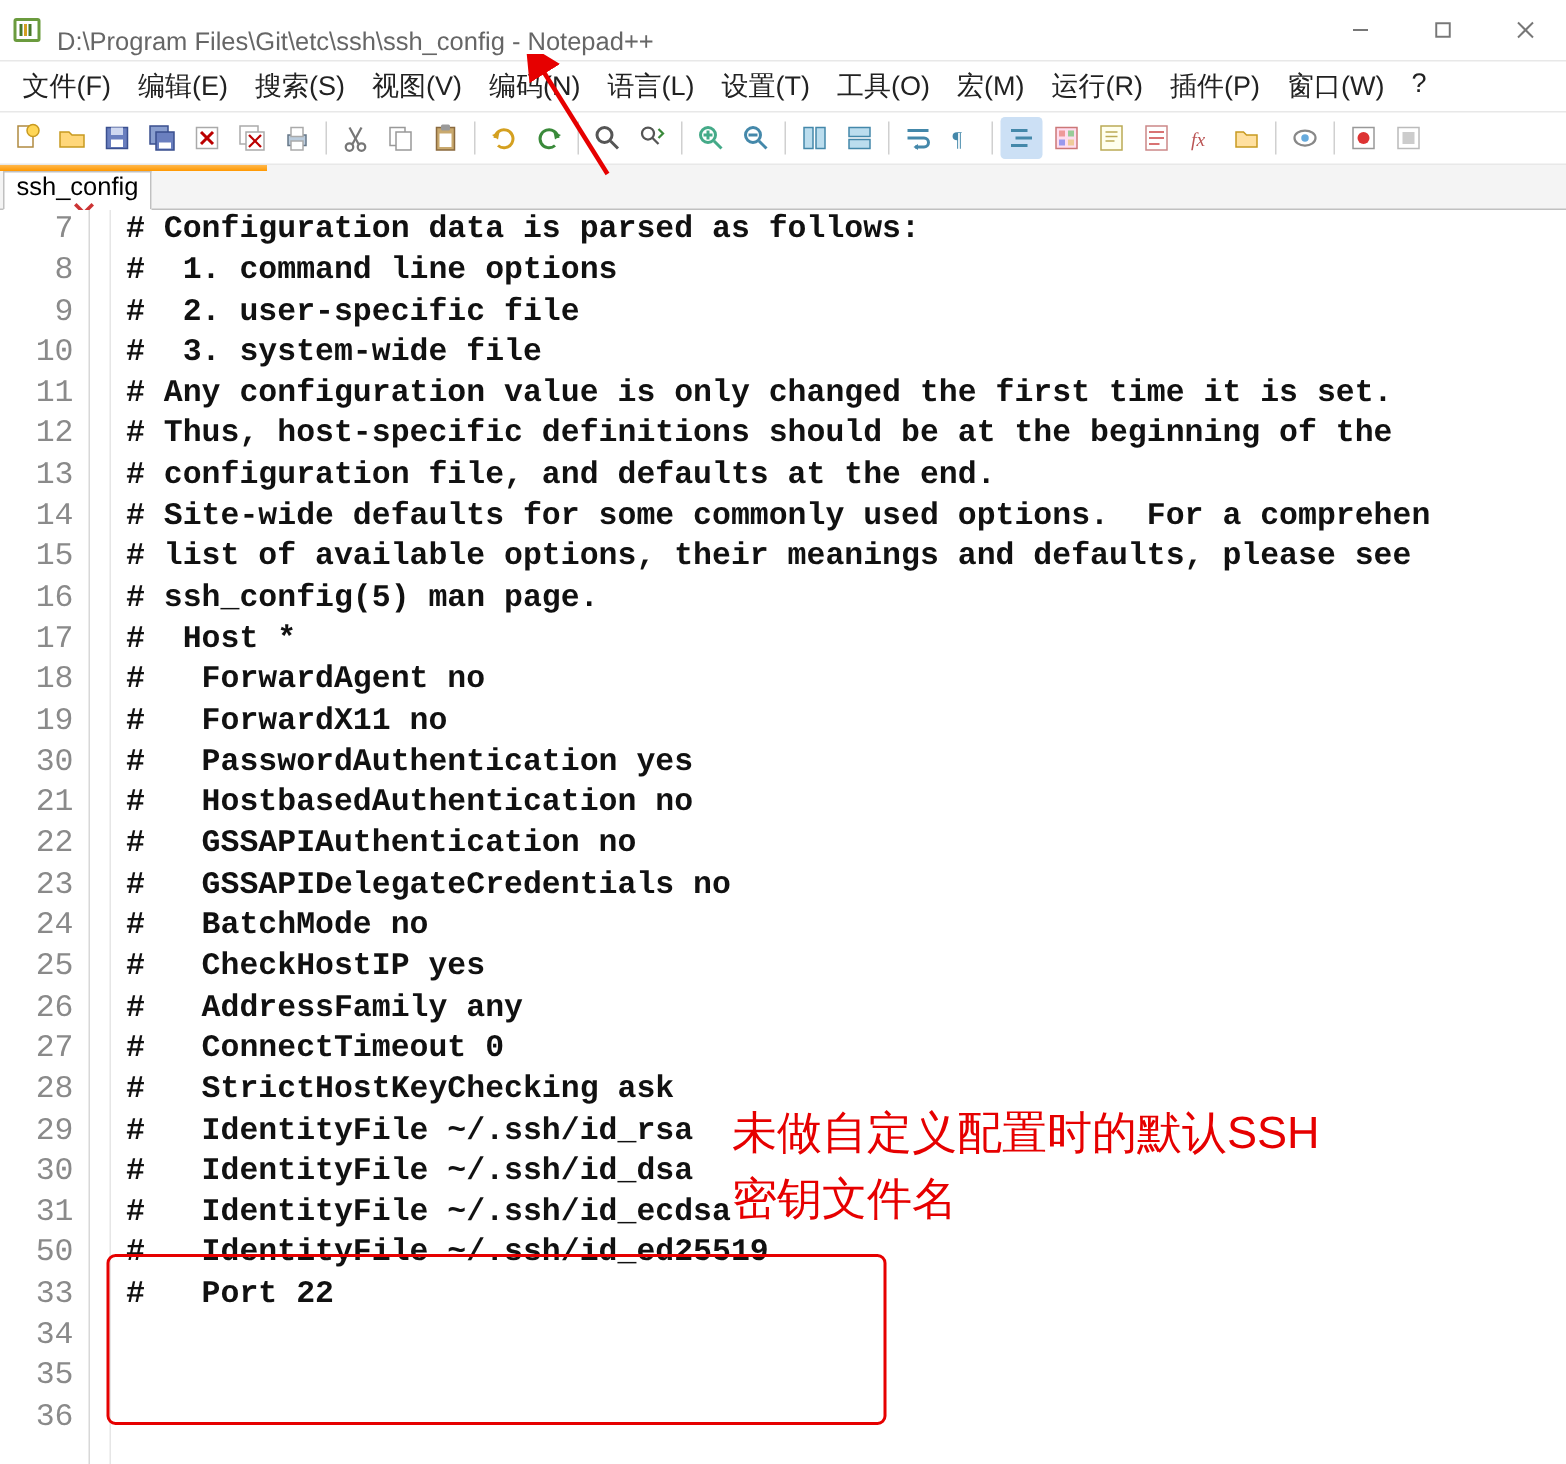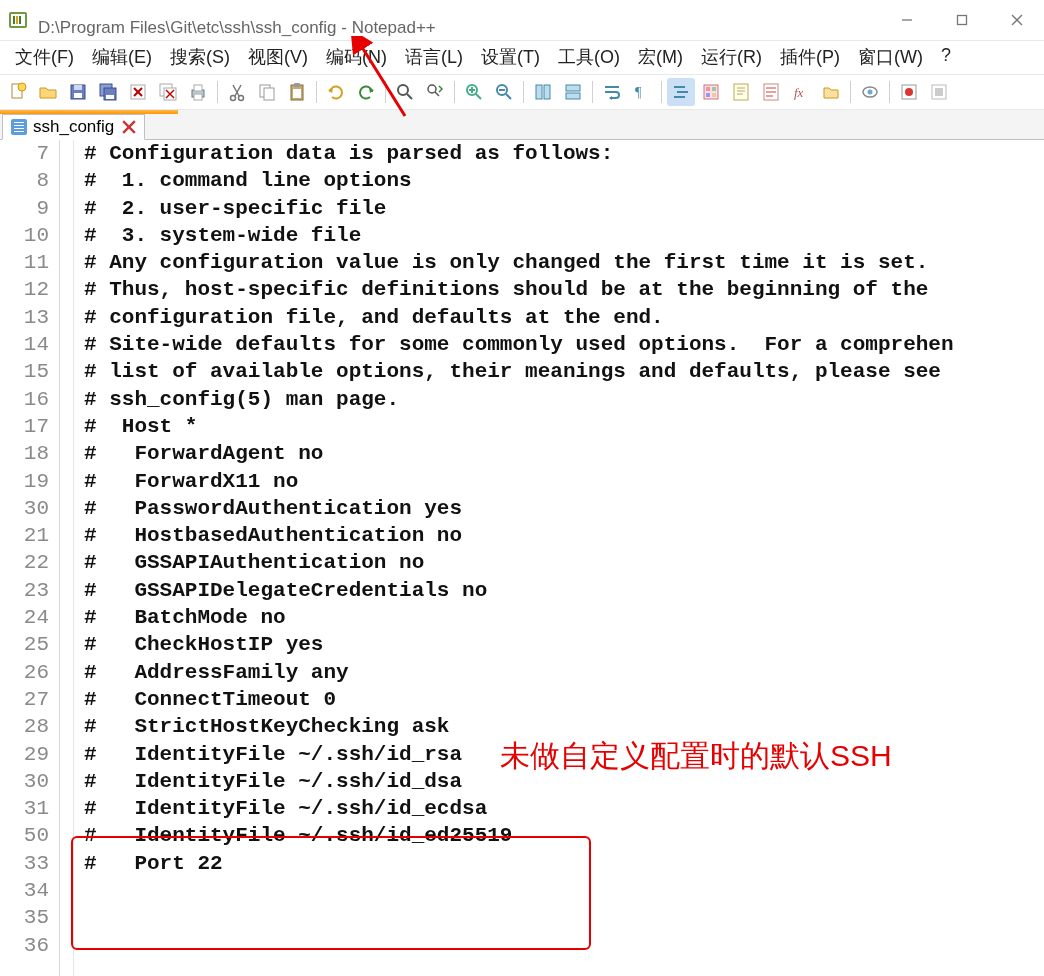--- a/index.html
+++ b/index.html
@@ -80,20 +80,21 @@
   .tab {
     display:flex; align-items:center;
     height:26px;
     background:#fff;
     border:1px solid #c0c0c0;
     border-bottom:1px solid #fff;
     padding:0 8px;
     font-size:17px;
     position:relative;
     top:1px;
+    flex-direction:column;
   }
   .tab .file-icon {
     width:16px;height:16px;margin-right:6px;
     background:#5a9de0;
     border-radius:2px;
     position:relative;
   }
   .tab .file-icon::after{
     content:""; position:absolute; inset:3px;
     background:repeating-linear-gradient(#fff,#fff 1px,transparent 1px,transparent 3px);
@@ -134,21 +135,21 @@
     border-right:1px solid #e6e6e6;
   }
   
   .red-arrow {
     position:absolute;
     left:350px; top:36px;
     pointer-events:none;
   }
   .red-annotation {
     position:absolute;
-    left:500px; top:734px;
+    left:488px; top:734px;
     color:#e60000;
     font-family:"Microsoft YaHei","SimSun",sans-serif;
     font-size:30px;
     line-height:1.45;
     font-weight:500;
   }
   .red-box {
     position:absolute;
     left:71px; top:836px;
     width:520px; height:114px;
@@ -466,15 +467,16 @@
   <defs>
       <marker id="ah" markerWidth="8" markerHeight="8" refX="2" refY="4" orient="auto">
     <path d="M0 0L8 4L0 8z" fill="#e60000"></path>
       </marker>
     </defs>
   <line x1="55" y1="80" x2="10" y2="8" stroke="#e60000" stroke-width="3" marker-end="url(#ah)"></line>
 </svg>
 
 <div class="red-annotation">
   <div>未做自定义配置时的默认SSH</div>
+  <div>密钥文件名</div>
 </div>
 
 <div class="red-box"></div>
 
 </body></html>

